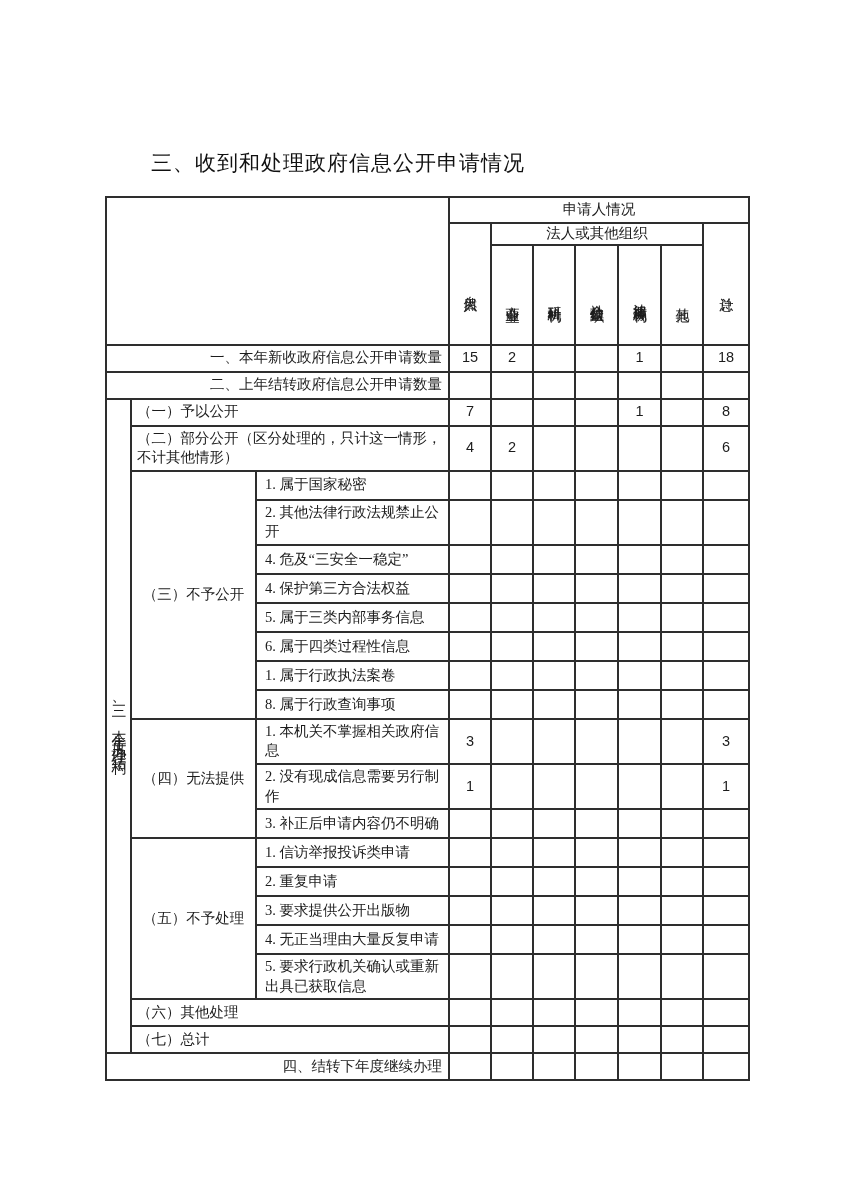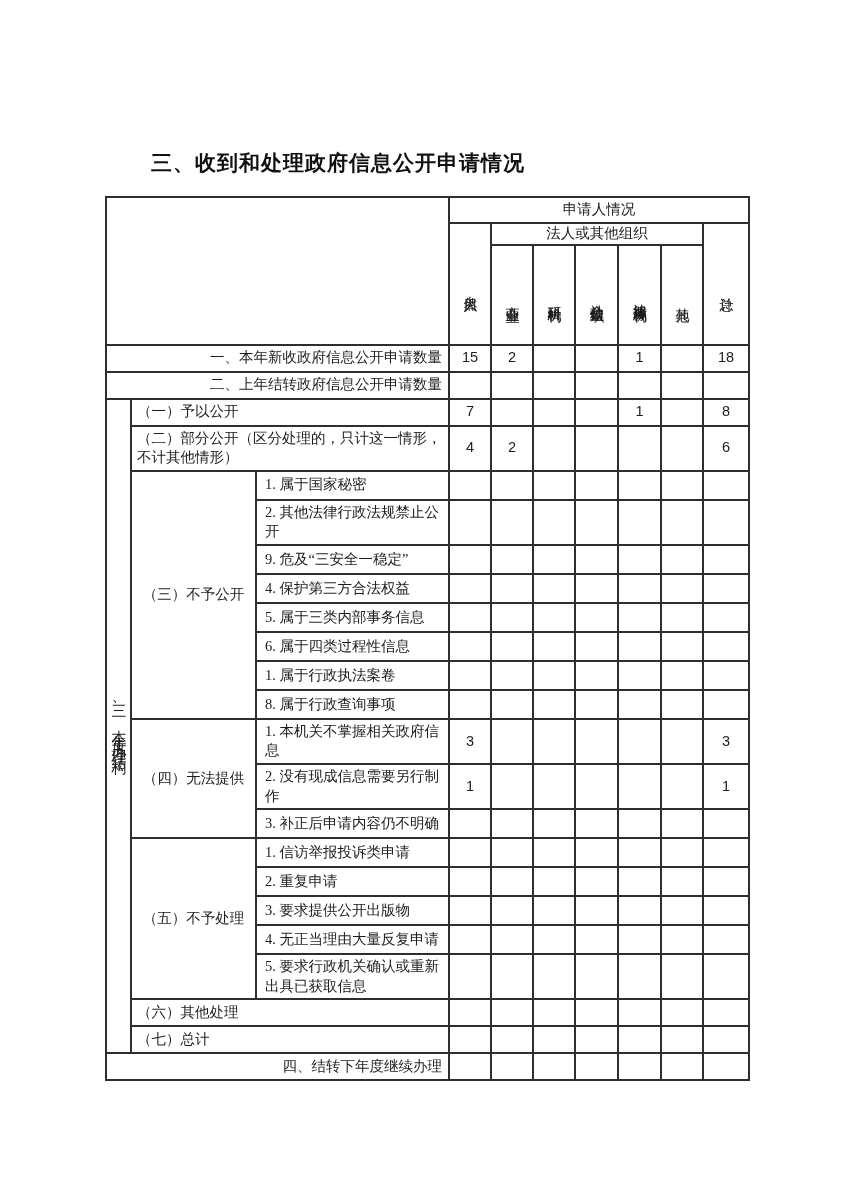--- a/index.html
+++ b/index.html
@@ -3,21 +3,21 @@
 <meta charset="utf-8">
 <style>
   html,body{margin:0;padding:0;}
   body{
     width:850px;height:1202px;background:#ffffff;position:relative;
     font-family:"Liberation Serif","DejaVu Serif",serif;color:#1c1c1c;
   }
   .page-title{
     position:absolute;left:151px;top:149px;
     font-family:"Liberation Sans","DejaVu Sans",sans-serif;
-    font-weight:bold;font-size:21px;letter-spacing:1px;color:#111;
+    font-weight:normal;font-size:21px;letter-spacing:1px;color:#111;
   }
   table.report{
     position:absolute;left:105px;top:196px;width:643px;
     border-collapse:collapse;table-layout:fixed;
   }
   table.report td{
     border:2px solid #2e2e2e;overflow:hidden;
     font-size:14.5px;line-height:1.35;vertical-align:middle;
   }
   
@@ -144,21 +144,21 @@
     <td class="sub">2. 其他法律行政法规禁止公开</td>
   <td class="d"></td>
         <td class="d"></td>
         <td class="d"></td>
         <td class="d"></td>
         <td class="d"></td>
         <td class="d"></td>
         <td class="d"></td>
       </tr>
   <tr class="r29">
-    <td class="sub">9. 危及“三安全一稳定”</td>
+    <td class="sub">4. 危及“三安全一稳定”</td>
   <td class="d"></td>
         <td class="d"></td>
         <td class="d"></td>
         <td class="d"></td>
         <td class="d"></td>
         <td class="d"></td>
         <td class="d"></td>
       </tr>
   <tr class="r29">
     <td class="sub">4. 保护第三方合法权益</td>

